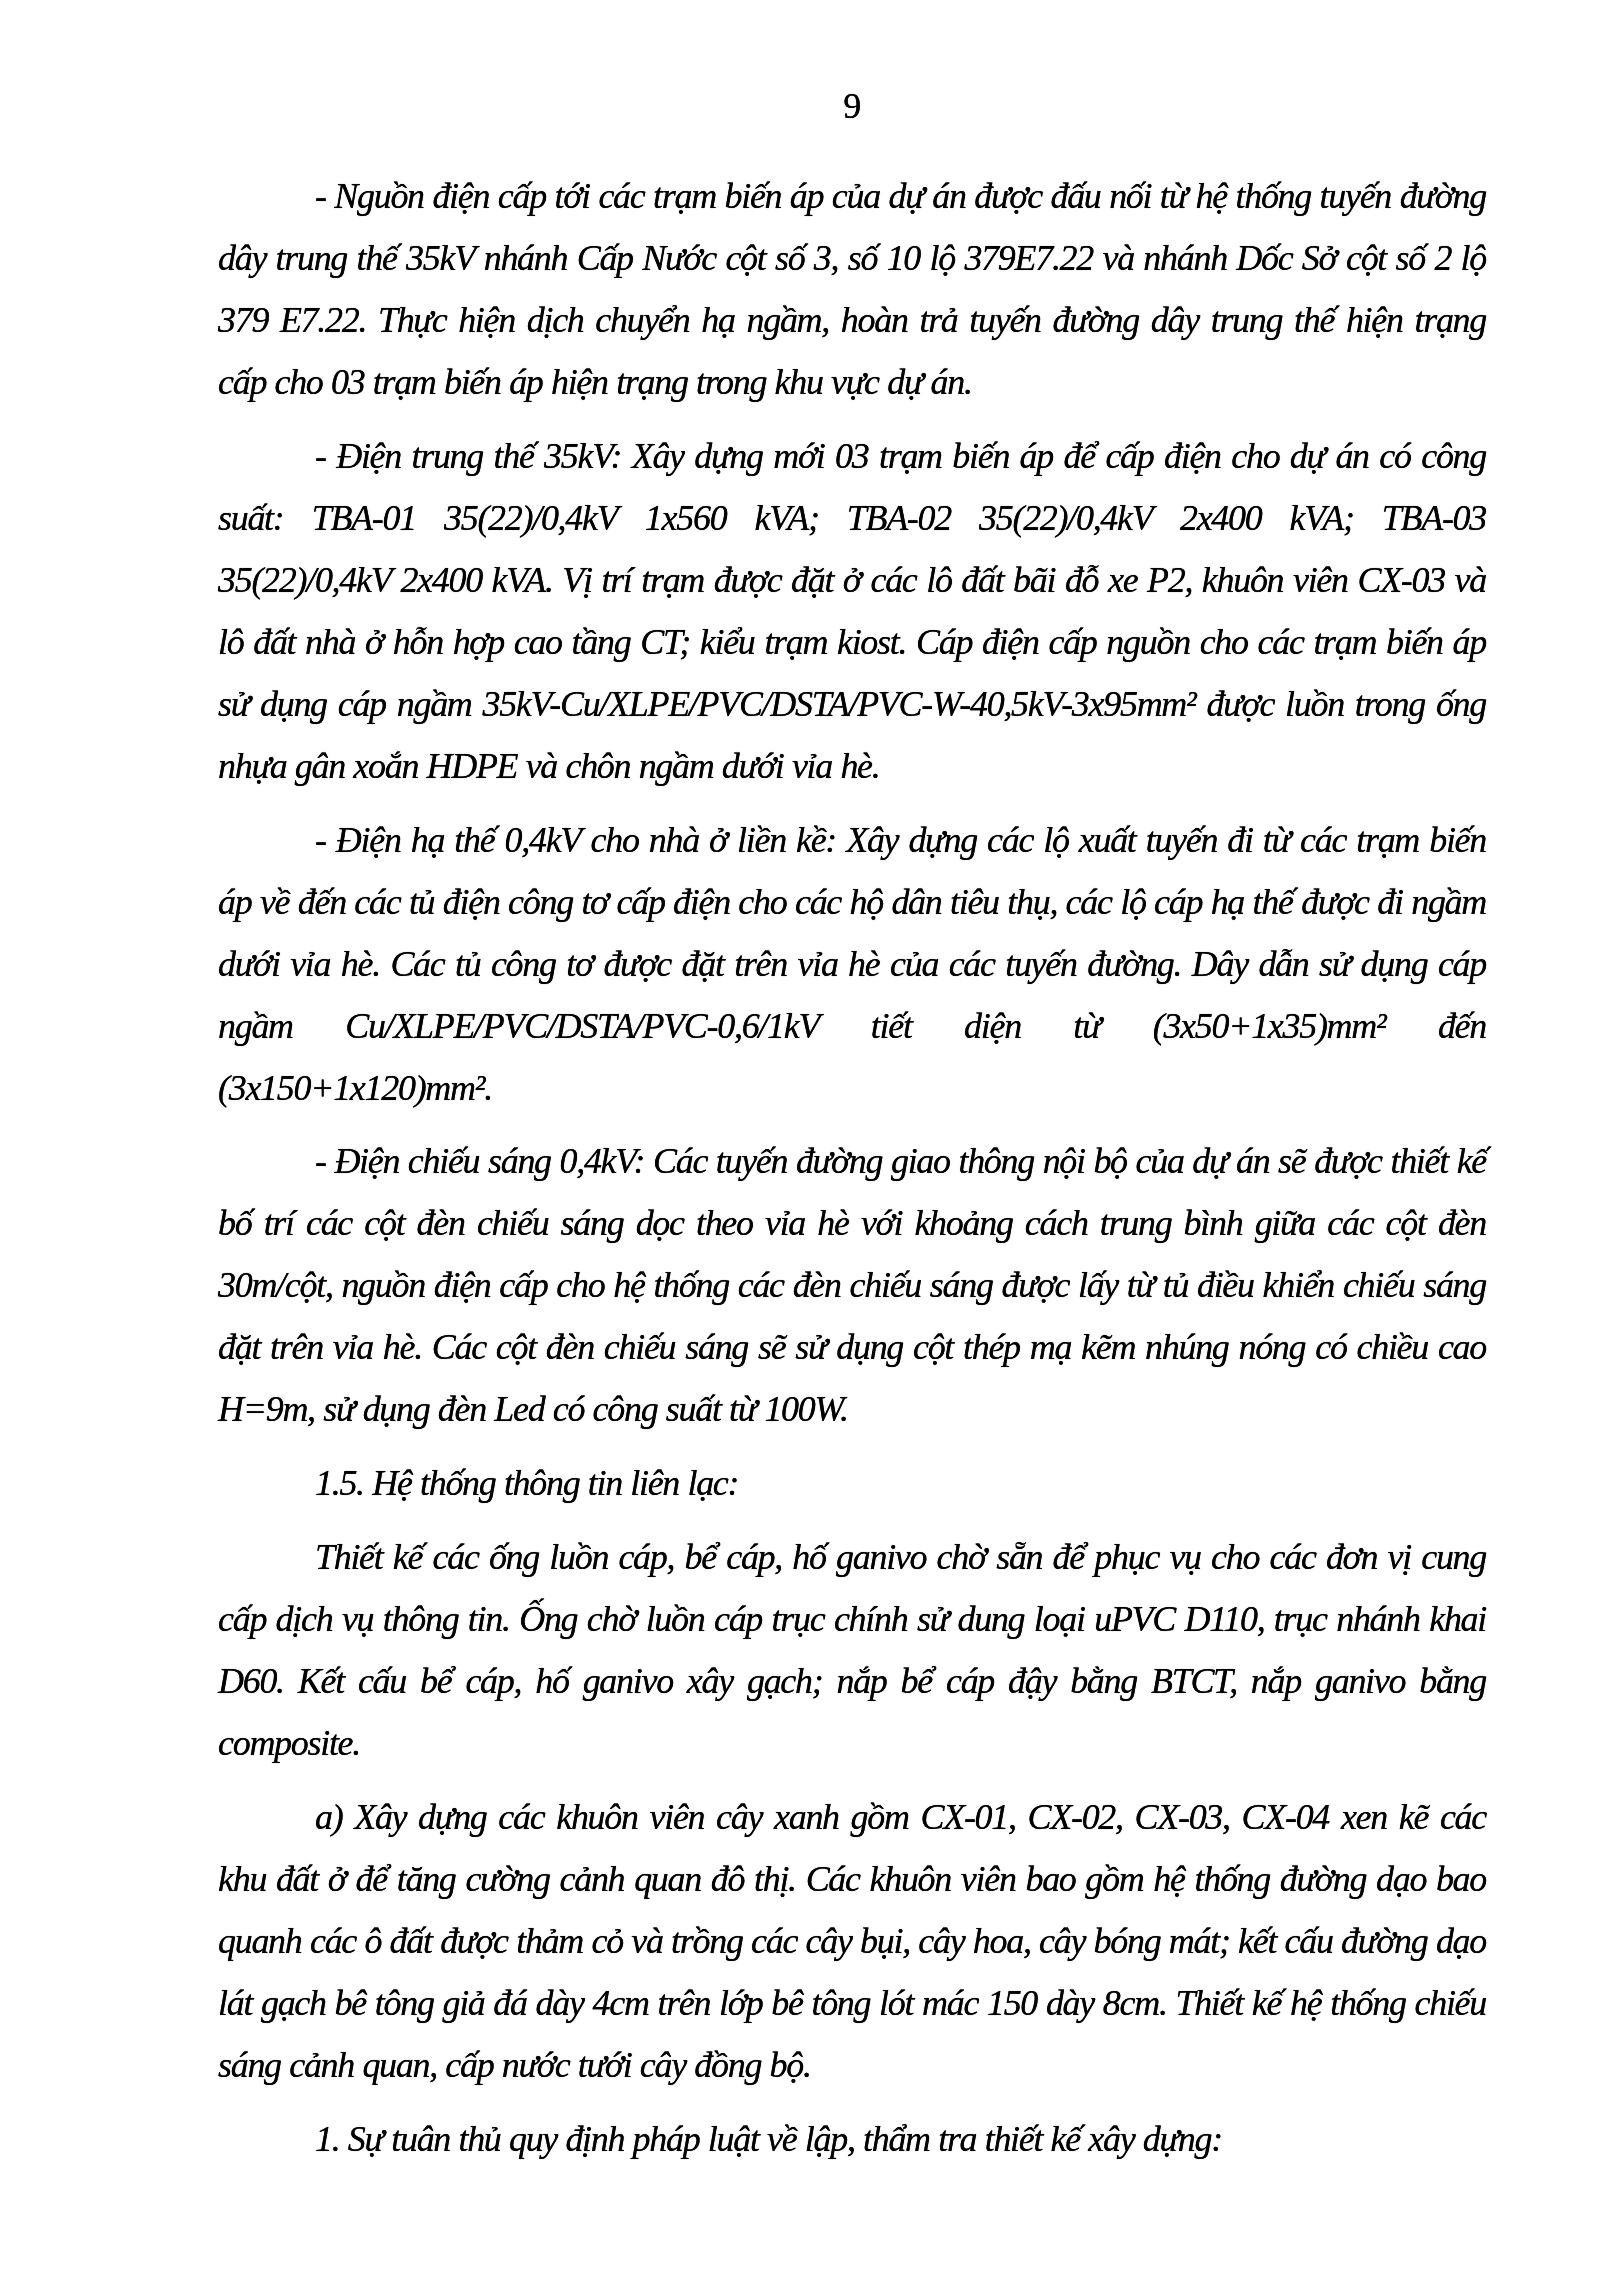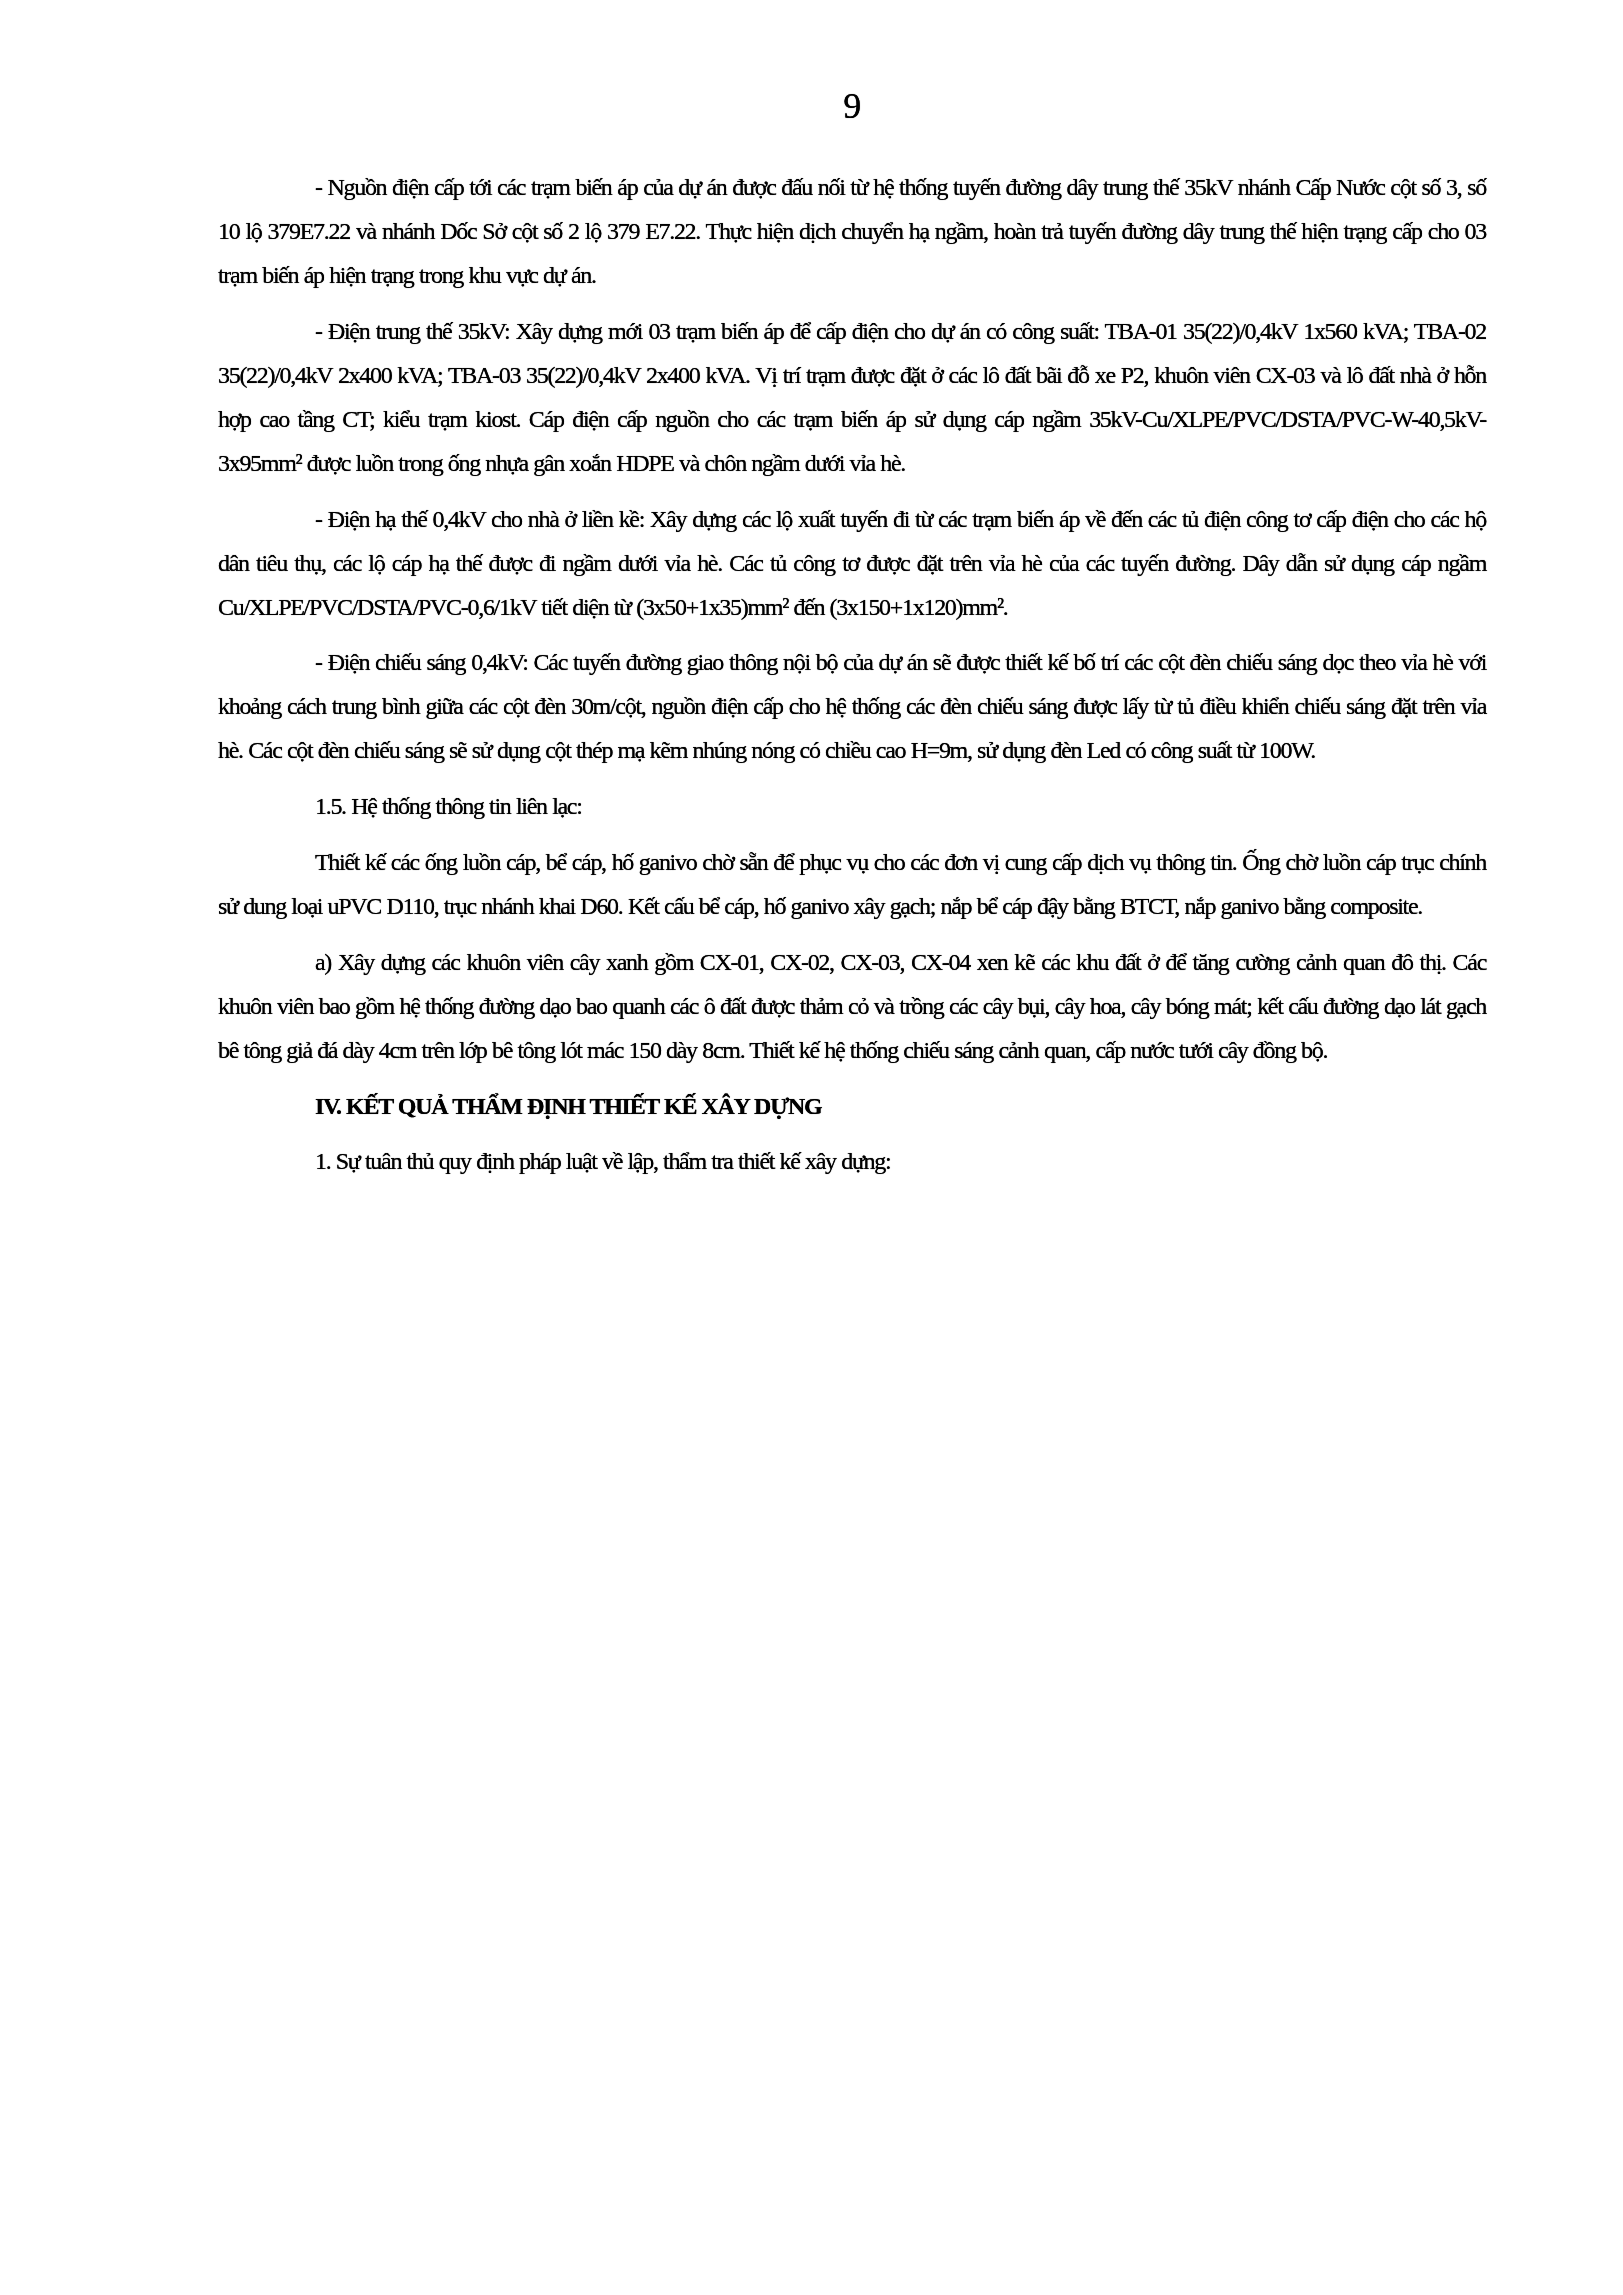--- a/index.html
+++ b/index.html
@@ -28,27 +28,28 @@
     text-shadow: 0 0 0.7px #000;
   }
   .content {
     position: absolute;
     top: 165px;
     left: 218px;
     width: 1268px;
   }
   .para {
     margin: 0 0 11.8px 0;
-    font-size: 24px;
-    line-height: 44px;
+    font-size: 36px;
+    line-height: 62px;
     letter-spacing: -1.3px;
     text-align: justify;
     text-indent: 97px;
     text-shadow: 0 0 0.7px #000;
     word-spacing: 0.7px;
+    font-style: italic;
   }
   .para.bold {
     font-weight: bold;
     text-align: left;
   }
 </style>
 </head>
 <body>
 
 <div class="page">
@@ -66,20 +67,19 @@
     <p class="para">- Điện chiếu sáng 0,4kV: Các tuyến đường giao thông nội bộ của dự án sẽ được thiết kế bố trí các cột đèn chiếu sáng dọc theo vỉa hè với khoảng cách trung bình giữa các cột đèn 30m/cột, nguồn điện cấp cho hệ thống các đèn chiếu sáng được lấy từ tủ điều khiển chiếu sáng đặt trên vỉa hè. Các cột đèn chiếu sáng sẽ sử dụng cột thép mạ kẽm nhúng nóng có chiều cao H=9m, sử dụng đèn Led có công suất từ 100W.</p>
 
     <p class="para">1.5. Hệ thống thông tin liên lạc:</p>
 
     <p class="para">Thiết kế các ống luồn cáp, bể cáp, hố ganivo chờ sẵn để phục vụ cho các đơn vị cung cấp dịch vụ thông tin. Ống chờ luồn cáp trục chính sử dung loại uPVC D110, trục nhánh khai D60. Kết cấu bể cáp, hố ganivo xây gạch; nắp bể cáp đậy bằng BTCT, nắp ganivo bằng composite.</p>
 
 
     <p class="para">a) Xây dựng các khuôn viên cây xanh gồm CX-01, CX-02, CX-03, CX-04 xen kẽ các khu đất ở để tăng cường cảnh quan đô thị. Các khuôn viên bao gồm hệ thống đường dạo bao quanh các ô đất được thảm cỏ và trồng các cây bụi, cây hoa, cây bóng mát; kết cấu đường dạo lát gạch bê tông giả đá dày 4cm trên lớp bê tông lót mác 150 dày 8cm. Thiết kế hệ thống chiếu sáng cảnh quan, cấp nước tưới cây đồng bộ.</p>
 
 
-    <p class="para bold">IV. KẾT QUẢ THẨM ĐỊNH THIẾT KẾ XÂY DỰNG</p>
 
     <p class="para">1. Sự tuân thủ quy định pháp luật về lập, thẩm tra thiết kế xây dựng:</p>
 
 
   </div>
 </div>
 
 
 </body></html>

